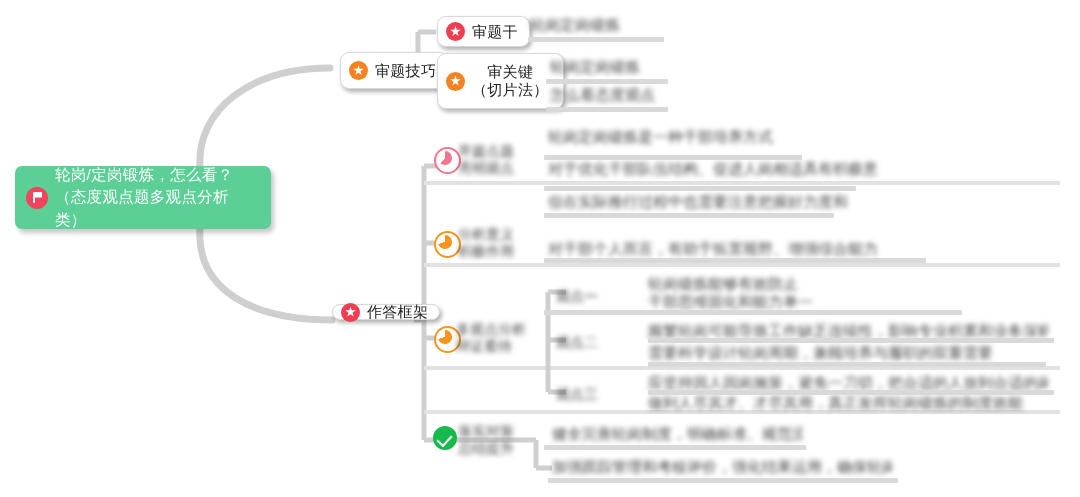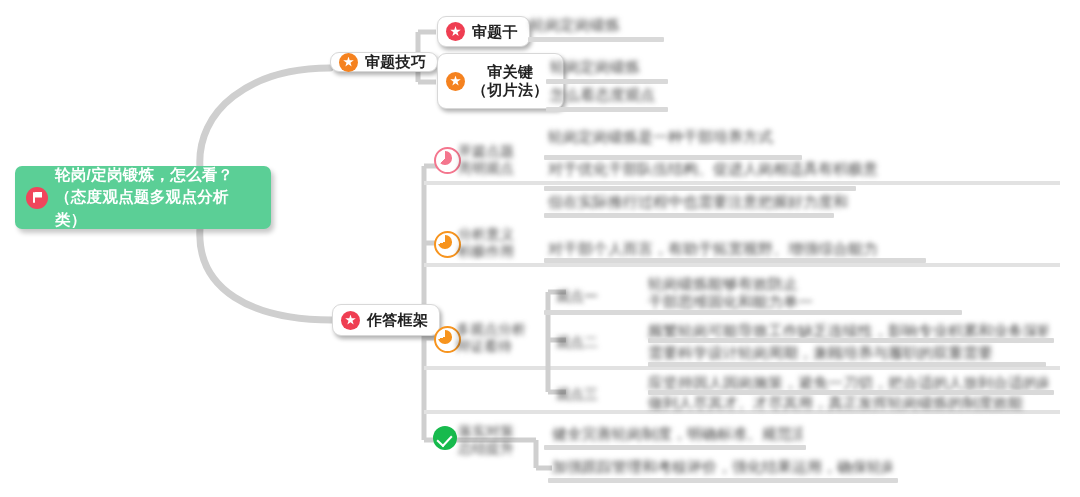--- a/index.html
+++ b/index.html
@@ -20,21 +20,21 @@
     display:flex;align-items:center;
     border-radius:9px;
     background:#ffffff;
     border:1px solid #d8d8d8;
     box-shadow:2px 3px 4px rgba(0,0,0,.30);
     padding:4px 11px 4px 8px;
     white-space:nowrap;
   }
   .node .lbl{
     font-size:15px;color:#222;line-height:1.18;
-    letter-spacing:.3px;font-weight:700;
+    letter-spacing:.3px;font-weight:400;
   }
   .node .lbl.two{white-space:pre-line;text-align:center;}
 
   
   #root{
     left:15px;top:166px;width:256px;height:63px;
     background:#5bcf96;border:none;border-radius:7px;
     box-shadow:3px 4px 5px rgba(0,0,0,.22);
     padding-left:11px;
   }
@@ -139,21 +139,21 @@
       <path d="M 536 440 L 536 455"></path>
     </g>
   </svg>
 
   <div class="node" id="root">
     <span class="ic ic-flag ic-circ"></span>
     <span class="lbl">轮岗/定岗锻炼，怎么看？
 （态度观点题多观点分析类）</span>
   </div>
 
-  <div class="node" style="left:330px;top:52px;height:20px;align-items:center;">
+  <div class="node" style="left:340px;top:52px;height:37px;align-items:center;">
     <span class="ic ic-star orange ic-circ">
         <i class="st"></i>
       </span>
     <span class="lbl">审题技巧</span>
   </div>
 
   <div class="node" style="left:437px;top:16px;height:31px;">
     <span class="ic ic-star red ic-circ">
         <i class="st"></i>
       </span>
@@ -167,21 +167,21 @@
         <i class="st"></i>
       </span>
     <span class="lbl two">审关键
 （切片法）</span>
   </div>
   <div class="blur" style="left:550px;top:58px;width:140px;">轮岗定岗锻炼</div>
   <div class="ul" style="left:546px;top:79px;width:122px;"></div>
   <div class="blur" style="left:550px;top:86px;width:150px;">怎么看态度观点</div>
   <div class="ul" style="left:546px;top:107px;width:122px;"></div>
 
-  <div class="node" style="left:332px;top:304px;height:32px;">
+  <div class="node" style="left:332px;top:304px;height:16px;">
     <span class="ic ic-star red ic-circ">
         <i class="st"></i>
       </span>
     <span class="lbl">作答框架</span>
   </div>
 
   <span class="ic ic-clock pink" style="position:absolute;left:434px;top:147px;">
       <i class="pie"></i>
     </span>
   <div class="blur two" style="left:458px;top:143px;width:76px;">开篇点题

